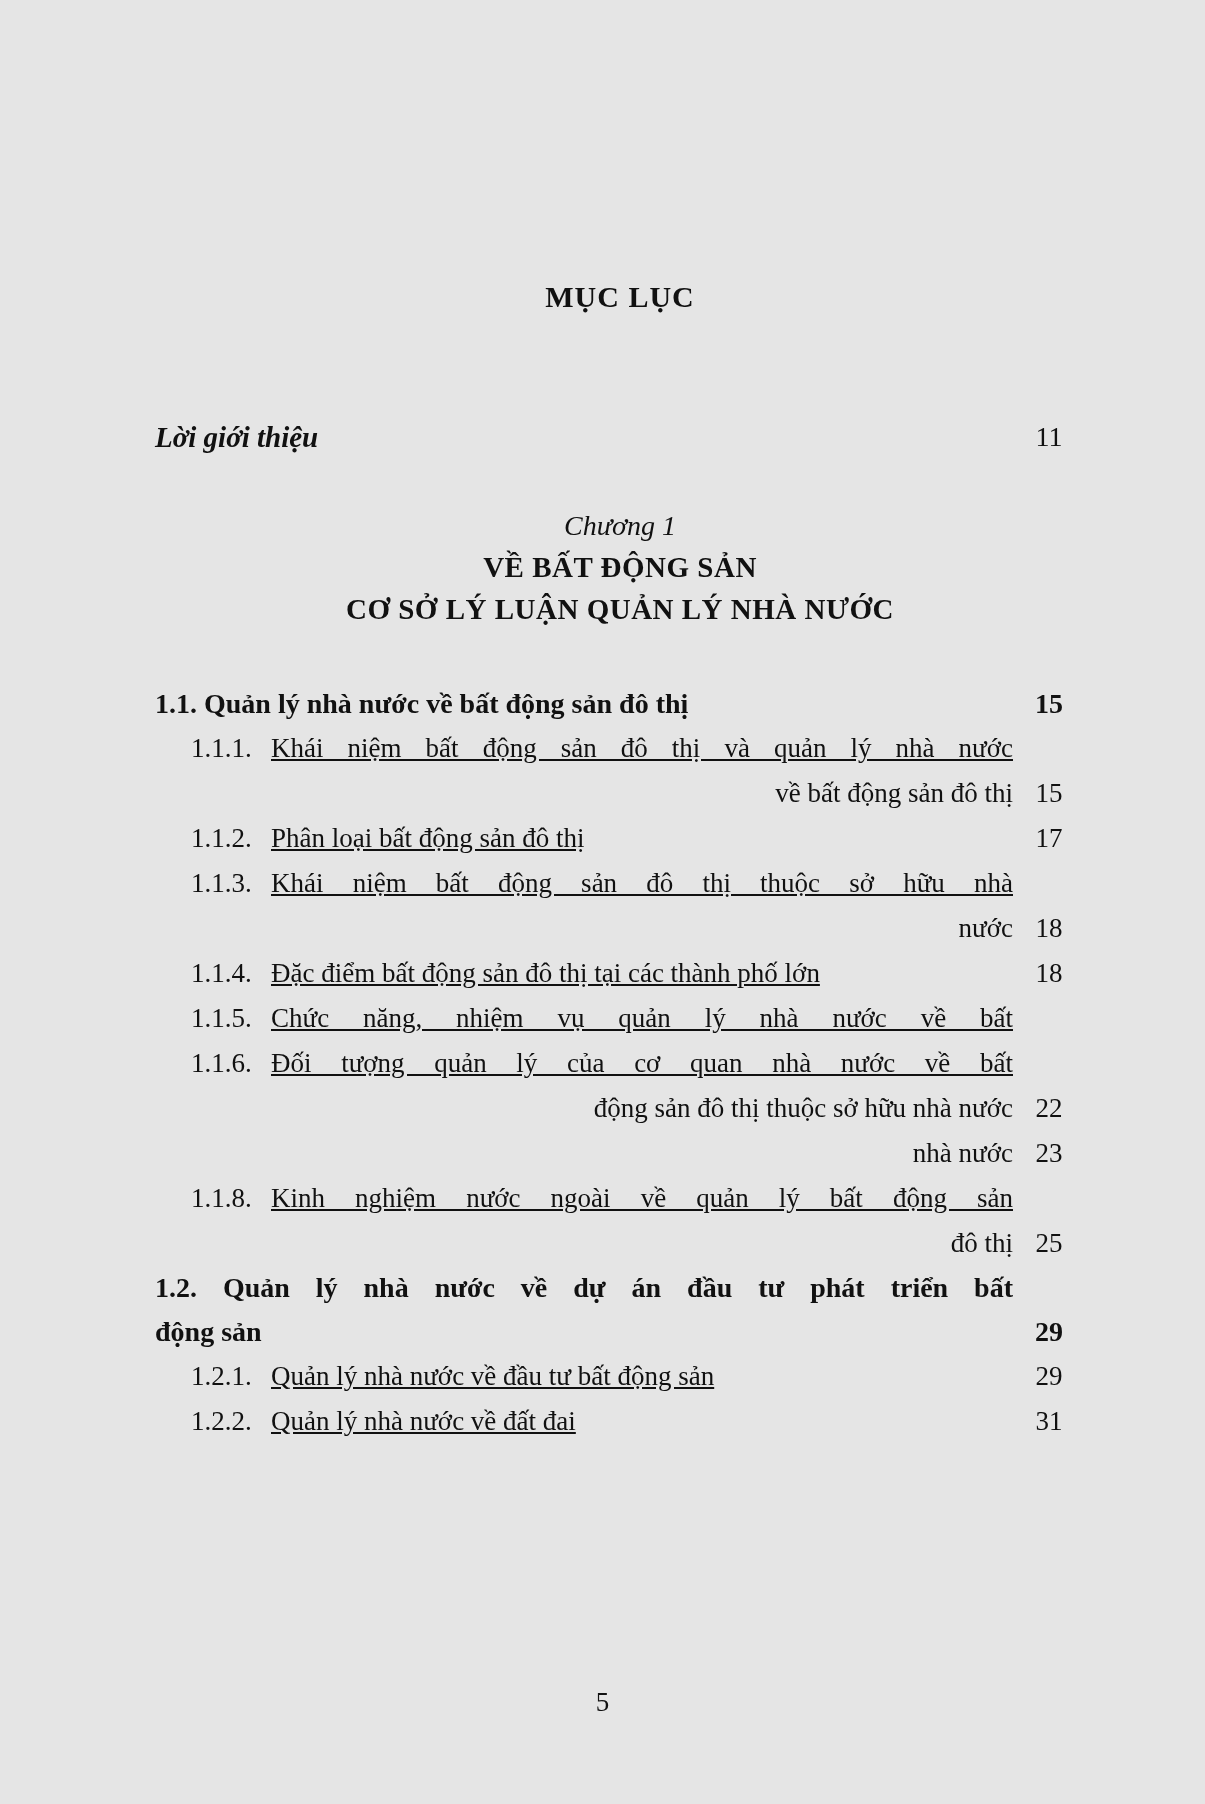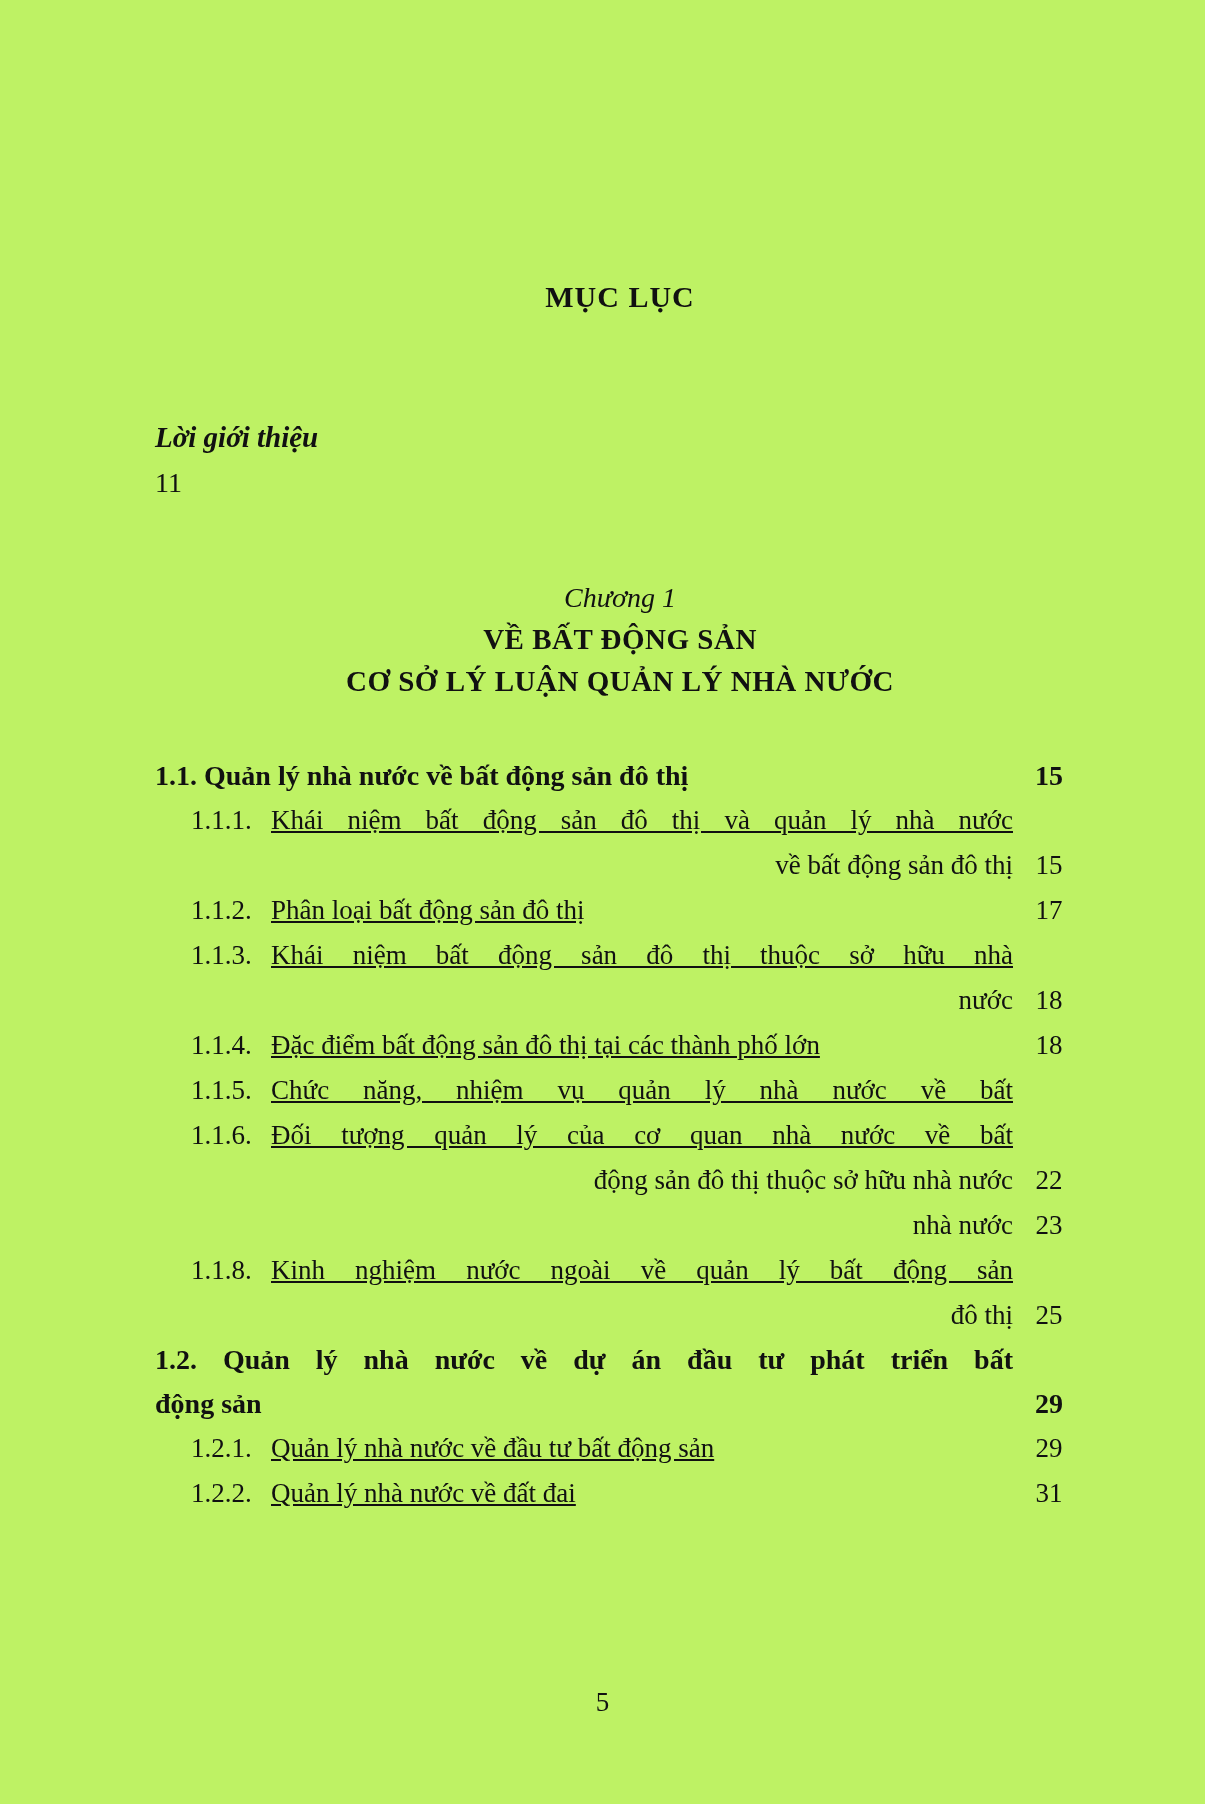--- a/index.html
+++ b/index.html
@@ -4,21 +4,21 @@
 <style>
   html, body {
     margin: 0;
     padding: 0;
     background: #ffffff;
   }
   .page {
     position: relative;
     width: 1205px;
     height: 1804px;
-    background: #bef264;
+    background: #e5e5e5;
     font-family: "Liberation Serif", serif;
     color: #111111;
     box-sizing: border-box;
     overflow: hidden;
   }
   .content {
     position: absolute;
     left: 155px;
     top: 0;
     width: 930px;
@@ -43,21 +43,20 @@
   }
   .row .page-num {
     flex: 0 0 72px;
     text-align: center;
     font-size: 27px;
     line-height: 46px;
   }
 
   .intro {
     margin-top: 100px;
-    flex-direction: column;
   }
   .intro .label {
     font-style: italic;
     font-weight: bold;
     font-size: 29px;
     line-height: 46px;
   }
   .intro .page-num {
     font-size: 28px;
     line-height: 46px;

